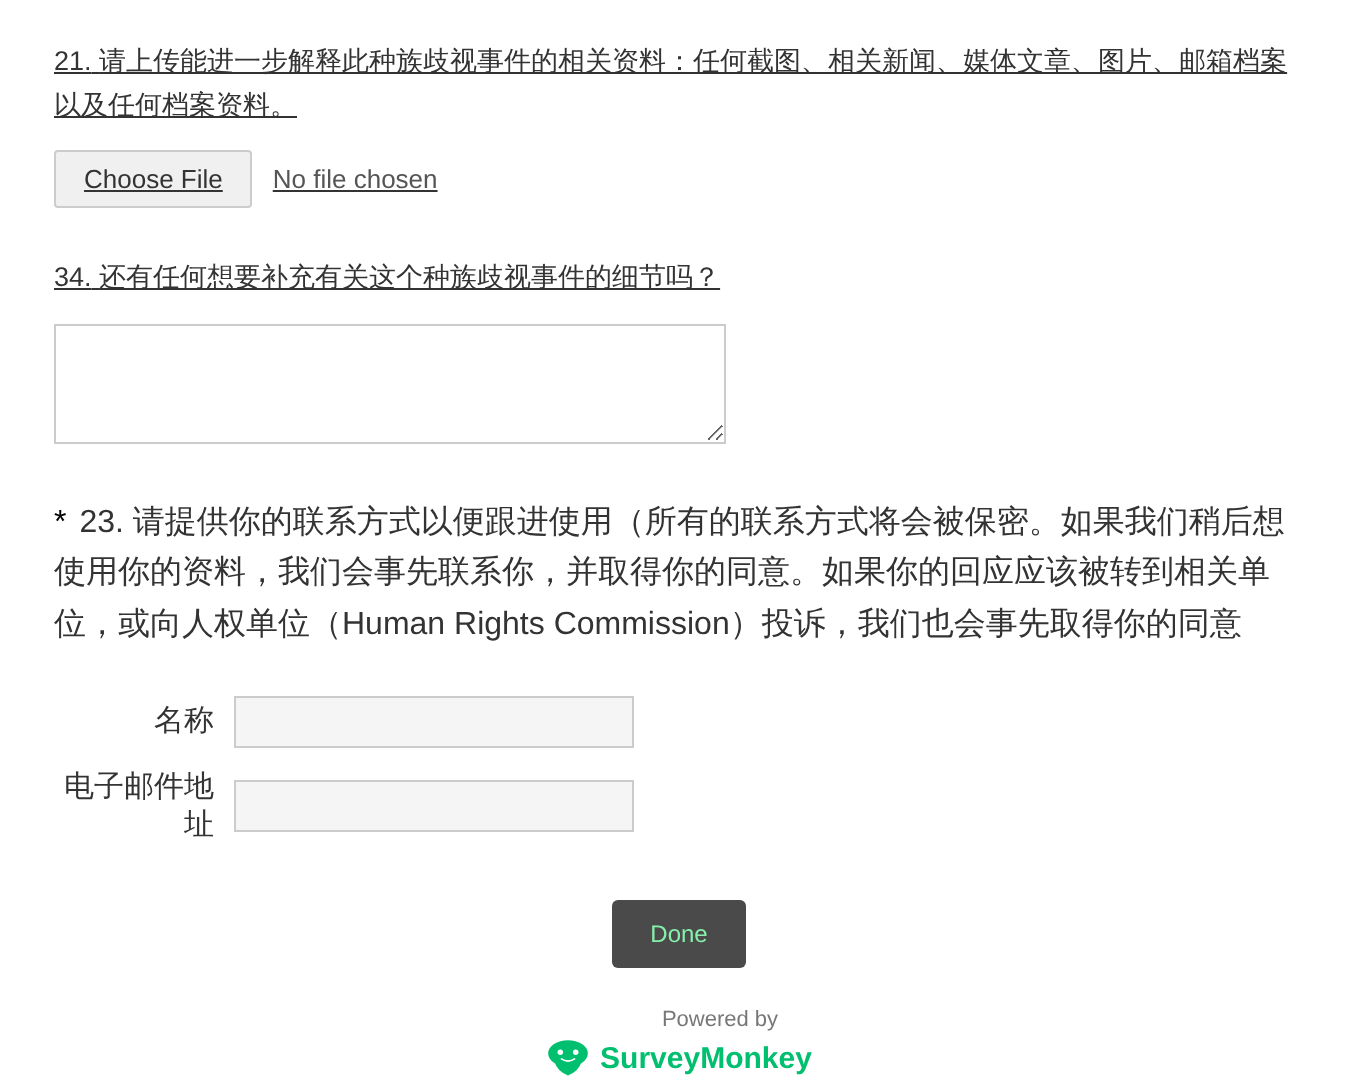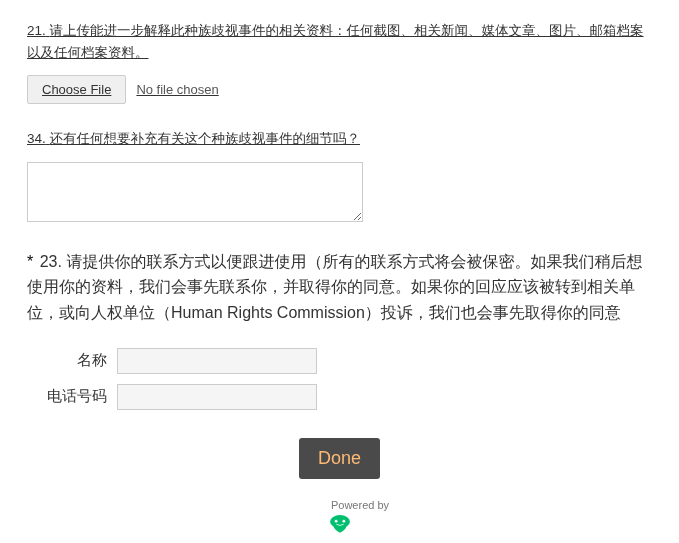--- a/index.html
+++ b/index.html
@@ -111,24 +111,24 @@
     }
 
     .done-btn-row {
       display: flex;
       justify-content: center;
       margin: 28px 0 20px;
     }
 
     .done-btn {
       background: #4a4a4a;
-      color: #fdba74;
+      color: #86efac;
       border: none;
       padding: 10px 19px;
-      font-size: 18px;
+      font-size: 12px;
       cursor: pointer;
       border-radius: 3px;
     }
 
     .powered-by-section {
       display: flex;
       flex-direction: column;
       align-items: center;
       gap: 4px;
       margin-top: 10px;
@@ -186,37 +186,38 @@
       <span class="required-star">*</span>
       <span>23.</span>
       <span>请提供你的联系方式以便跟进使用（所有的联系方式将会被保密。如果我们稍后想使用你的资料，我们会事先联系你，并取得你的同意。如果你的回应应该被转到相关单位，或向人权单位（Human Rights Commission）投诉，我们也会事先取得你的同意</span>
     </div>
     <div class="contact-fields">
       <div class="contact-row">
         <label class="contact-label">名称</label>
         <input type="text" class="contact-input" style="">
       </div>
       <div class="contact-row">
-        <label class="contact-label">电话号码</label>
-        <input type="tel" class="contact-input" style="">
+        <label class="contact-label">电子邮件地址</label>
+        <input type="email" class="contact-input" style="">
       </div>
     </div>
   </div>
 
   <div class="done-btn-row">
     <button class="done-btn">Done</button>
   </div>
 
   <div class="powered-by-section">
     <div class="powered-by-text">Powered by</div>
     <div class="surveymonkey-logo">
       <svg class="sm-icon" viewBox="0 0 40 36" xmlns="http://www.w3.org/2000/svg">
         <ellipse cx="20" cy="12" rx="18" ry="12" fill="#00bf6f"></ellipse>
         <path d="M8 20 Q10 28 20 32 Q30 28 32 20" fill="#00bf6f"></path>
         <circle cx="13" cy="11" r="2.5" fill="white"></circle>
         <circle cx="27" cy="11" r="2.5" fill="white"></circle>
         <path d="M14 17 Q20 21 26 17" stroke="white" stroke-width="1.5" fill="none" stroke-linecap="round"></path>
       </svg>
+      <span class="sm-brand-text">SurveyMonkey</span>
     </div>
 
   </div>
 
 </div>
 
 </body></html>

